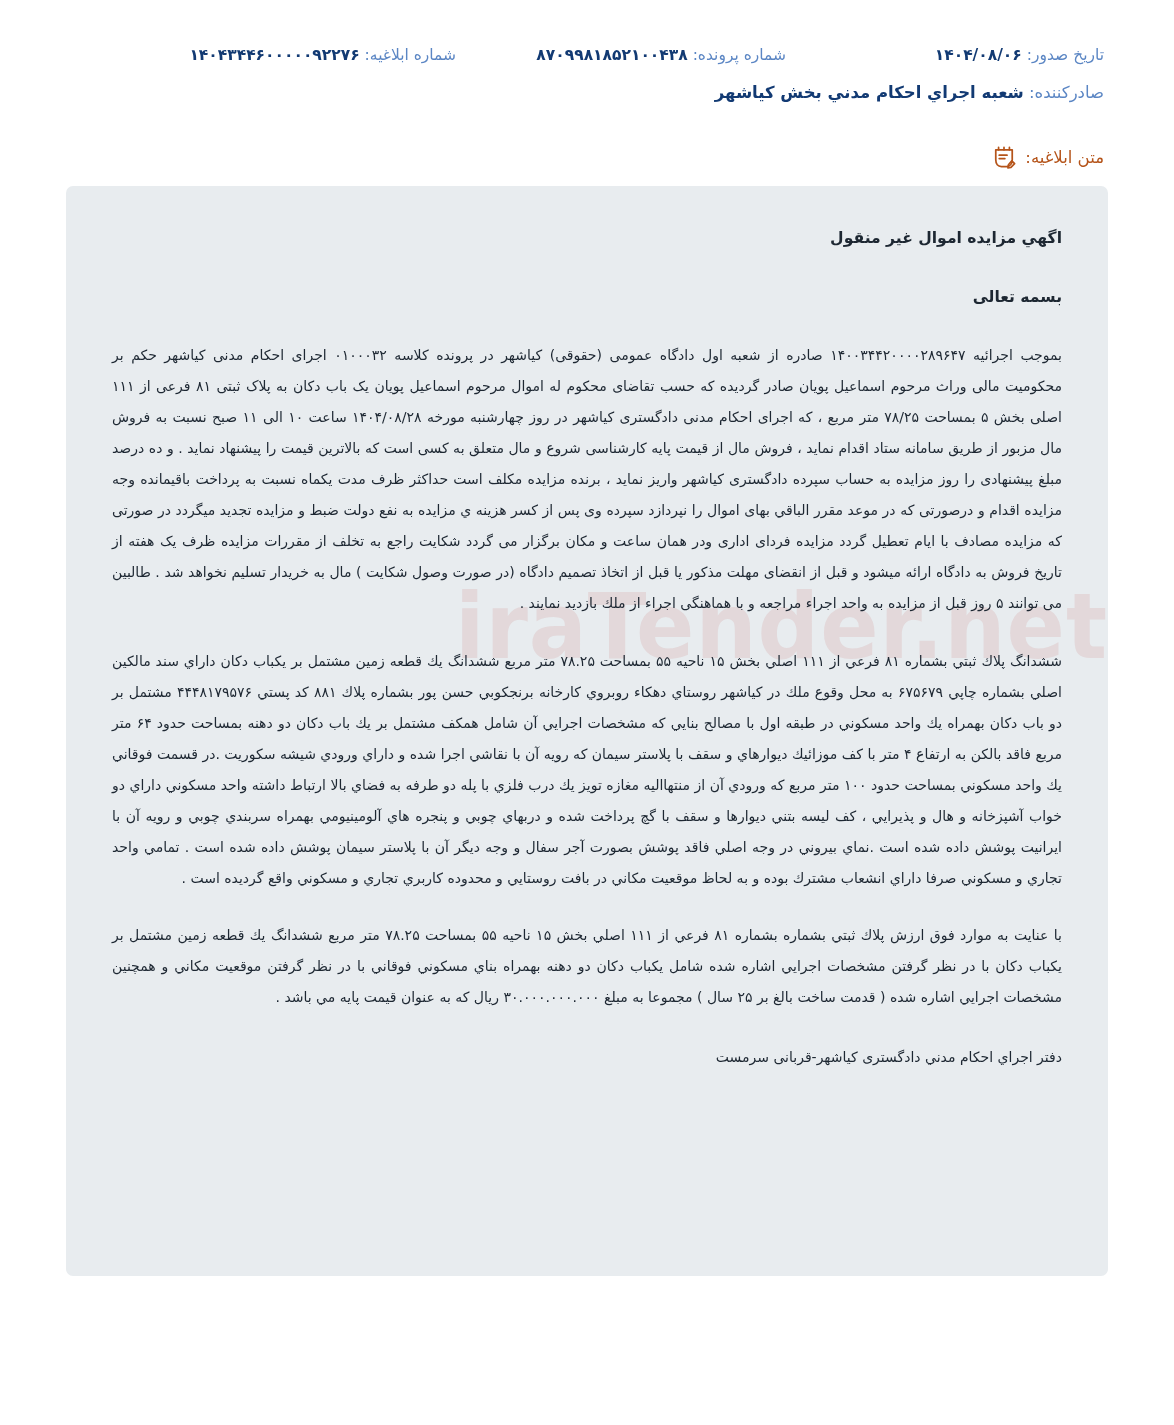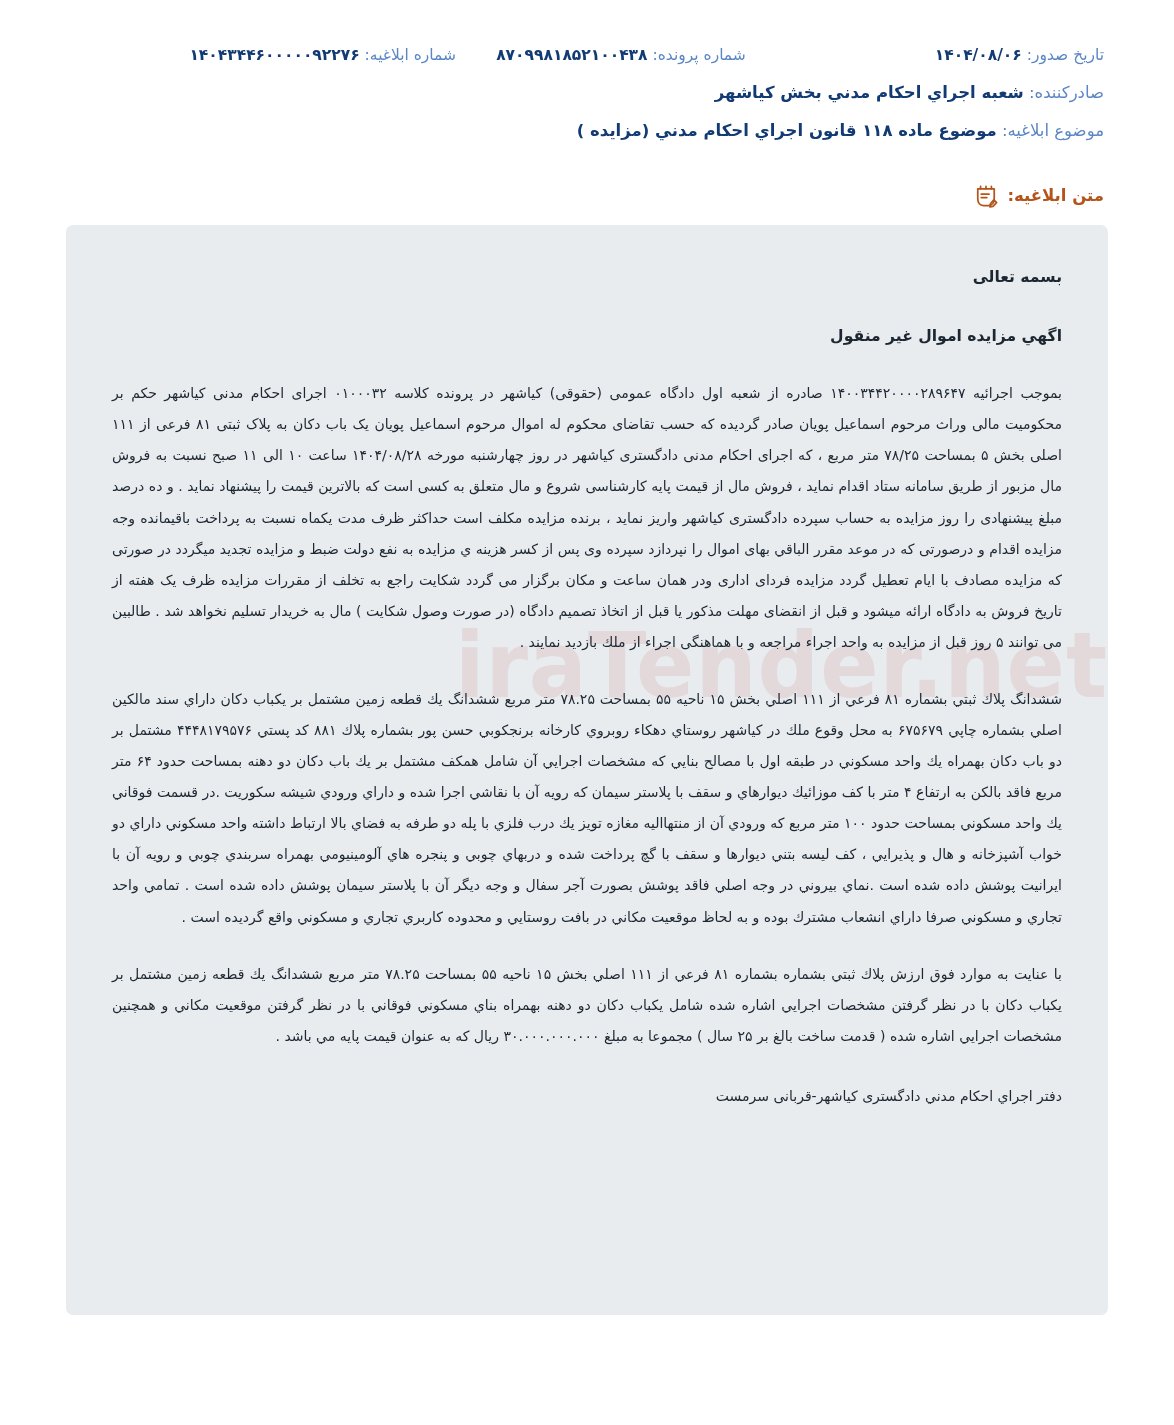--- a/index.html
+++ b/index.html
@@ -27,21 +27,21 @@
     padding: 46px 70px 0 70px;
     gap: 0;
   }
   .meta-cell {
     font-size: 15.5px;
     color: #3f6fb5;
     white-space: nowrap;
     letter-spacing: 0;
   }
   .meta-cell.c1 { width: 318px; }
-  .meta-cell.c2 { width: 330px; text-align: center; }
+  .meta-cell.c2 { width: 330px; text-align: right; }
   .meta-cell.c3 { width: 320px; }
   .meta-label {
     color: #5b86c4;
     font-weight: normal;
   }
   .meta-value {
     color: #123a73;
     font-weight: bold;
     direction: ltr;
     unicode-bidi: embed;
@@ -68,21 +68,21 @@
     display: flex;
     flex-direction: row;
     justify-content: flex-start;
     align-items: center;
     gap: 8px;
     padding: 26px 70px 0 70px;
     direction: rtl;
   }
   .section-title .st-label {
     font-size: 16.5px;
-    font-weight: bold;
+    font-weight: normal;
     color: #b5541a;
   }
   .doc-icon {
     width: 26px;
     height: 26px;
     display: inline-block;
     flex: 0 0 auto;
   }
 
   
@@ -168,24 +168,20 @@
     <div class="meta-cell c3">
       <span class="meta-label">شماره ابلاغیه:</span>
       <span class="meta-value">۱۴۰۴۳۴۴۶۰۰۰۰۰۹۲۲۷۶</span>
     </div>
   </div>
 
   <div class="headline-block">
     <div class="headline">
       <span>صادرکننده:</span>
       <span class="hl-value">شعبه اجراي احکام مدني بخش کیاشهر</span>
-    </div>
-    <div class="headline">
-      <span>موضوع ابلاغیه:</span>
-      <span class="hl-value">موضوع ماده ۱۱۸ قانون اجراي احکام مدني (مزایده )</span>
     </div>
   </div>
 
   <div class="section-title">
     <span class="st-label">متن ابلاغیه:</span>
     <span class="doc-icon">
       <svg viewBox="0 0 24 24" width="26" height="26" fill="none" stroke="#b5541a" stroke-width="1.6" stroke-linecap="round" stroke-linejoin="round">
         <path d="M7 3.2v2.2M12 3.2v2.2M17 3.2v2.2"></path>
         <path d="M4.4 5.4h15.2v9.2c0 3.4-2 6.2-5.2 6.2H9.6c-3.2 0-5.2-2.4-5.2-6.2z"></path>
         <path d="M7.6 10.3h7.2M7.6 13.4h5.2"></path>
@@ -195,24 +191,24 @@
   </div>
 
   <div class="content-card">
 
     <div class="watermark">
       <span class="wm-mark">iraTender.net</span>
     </div>
 
     <div class="card-inner">
 
+      <p class="lead-line">اگهي مزایده  اموال غیر منقول</p>
+
       <p class="lead-line">بسمه تعالی</p>
 
-      <p class="lead-line">اگهي مزایده  اموال غیر منقول</p>
-
       <p class="doc-p">بموجب اجرائیه ۱۴۰۰۳۴۴۲۰۰۰۰۲۸۹۶۴۷ صادره از شعبه اول دادگاه عمومی (حقوقی) کیاشهر در پرونده کلاسه ۰۱۰۰۰۳۲ اجرای احکام مدنی کیاشهر حکم بر محکومیت مالی وراث مرحوم اسماعیل پویان  صادر گردیده که حسب تقاضای محکوم له اموال مرحوم اسماعیل پویان یک باب دکان به پلاک ثبتی ۸۱ فرعی از ۱۱۱ اصلی بخش ۵ بمساحت ۷۸/۲۵ متر مربع  ، که اجرای احکام مدنی دادگستری کیاشهر  در روز چهارشنبه مورخه ۱۴۰۴/۰۸/۲۸ ساعت ۱۰ الی ۱۱ صبح نسبت به فروش مال مزبور از طریق سامانه ستاد  اقدام نماید ، فروش مال از قیمت پایه کارشناسی شروع و مال متعلق به کسی است که بالاترین قیمت را پیشنهاد نماید . و ده درصد مبلغ پیشنهادی را روز مزایده به حساب سپرده دادگستری کیاشهر واریز نماید ، برنده مزایده مکلف است حداکثر ظرف مدت یکماه نسبت به پرداخت باقیمانده وجه مزایده  اقدام و درصورتی که در موعد مقرر الباقي بهای اموال را نپردازد سپرده وی پس از کسر هزینه ي مزایده  به نفع دولت ضبط و مزایده تجدید میگردد در صورتی که مزایده مصادف با ایام تعطیل گردد مزایده فردای اداری ودر همان ساعت و مکان برگزار می گردد شکایت راجع به تخلف از مقررات مزایده ظرف یک هفته از تاریخ فروش به دادگاه ارائه میشود و قبل از انقضای مهلت مذکور یا قبل از اتخاذ تصمیم دادگاه (در صورت وصول شکایت ) مال به خریدار تسلیم نخواهد شد . طالبین می توانند ۵ روز قبل از مزایده به واحد اجراء مراجعه و با هماهنگی اجراء از ملك بازدید نمایند .</p>
 
 
       <p class="doc-p">ششدانگ پلاك ثبتي بشماره  ۸۱ فرعي از ۱۱۱ اصلي بخش ۱۵ ناحیه ۵۵ بمساحت ۷۸.۲۵ متر مربع  ششدانگ يك قطعه زمین مشتمل بر یكباب دكان داراي سند مالكین اصلي بشماره چاپي ۶۷۵۶۷۹  به محل وقوع ملك در كیاشهر روستاي دهكاء روبروي كارخانه برنجكوبي حسن پور بشماره پلاك ۸۸۱  كد پستي ۴۴۴۸۱۷۹۵۷۶ مشتمل بر دو باب دكان بهمراه يك واحد مسكوني در طبقه اول با مصالح بنايي كه مشخصات اجرايي آن شامل همكف مشتمل بر يك باب دكان دو دهنه بمساحت حدود ۶۴ متر مربع فاقد بالكن به ارتفاع ۴ متر  با كف موزائیك دیوارهاي و سقف با پلاستر سیمان كه رویه آن با نقاشي اجرا شده و داراي ورودي شیشه سكوریت .در قسمت فوقاني يك واحد مسكوني بمساحت حدود ۱۰۰ متر مربع كه ورودي آن از منتهاالیه مغازه تویز يك درب فلزي با پله دو طرفه به فضاي بالا ارتباط داشته واحد مسكوني داراي دو خواب آشپزخانه و هال و پذیرایي ، كف لیسه بتني دیوارها و سقف با گچ پرداخت شده و دربهاي چوبي و پنجره هاي آلومینیومي  بهمراه سربندي چوبي و رویه آن با ایرانیت پوشش داده شده است .نماي بیروني در وجه اصلي فاقد پوشش بصورت آجر سفال و وجه دیگر آن با پلاستر سیمان پوشش داده شده است . تمامي واحد تجاري و مسكوني صرفا داراي انشعاب مشترك بوده و به لحاظ موقعیت مكاني در بافت روستایي و محدوده كاربري تجاري و مسكوني واقع گردیده است .</p>
 
 
       <p class="doc-p">با عنایت به موارد فوق ارزش پلاك ثبتي بشماره بشماره  ۸۱ فرعي از ۱۱۱ اصلي بخش ۱۵ ناحیه ۵۵ بمساحت ۷۸.۲۵ متر مربع  ششدانگ يك قطعه زمین مشتمل بر یكباب دكان با در نظر گرفتن مشخصات اجرایي اشاره شده شامل یكباب دكان دو دهنه بهمراه بناي مسكوني  فوقاني  با در نظر گرفتن موقعیت مكاني و همچنین مشخصات اجرایي اشاره شده  ( قدمت ساخت بالغ بر ۲۵ سال )  مجموعا به مبلغ   ۳۰.۰۰۰.۰۰۰.۰۰۰  ریال كه به عنوان قیمت پایه مي باشد .</p>
 
       <p class="signature">دفتر اجراي احكام مدني دادگستری كیاشهر-قربانی سرمست</p>
 

